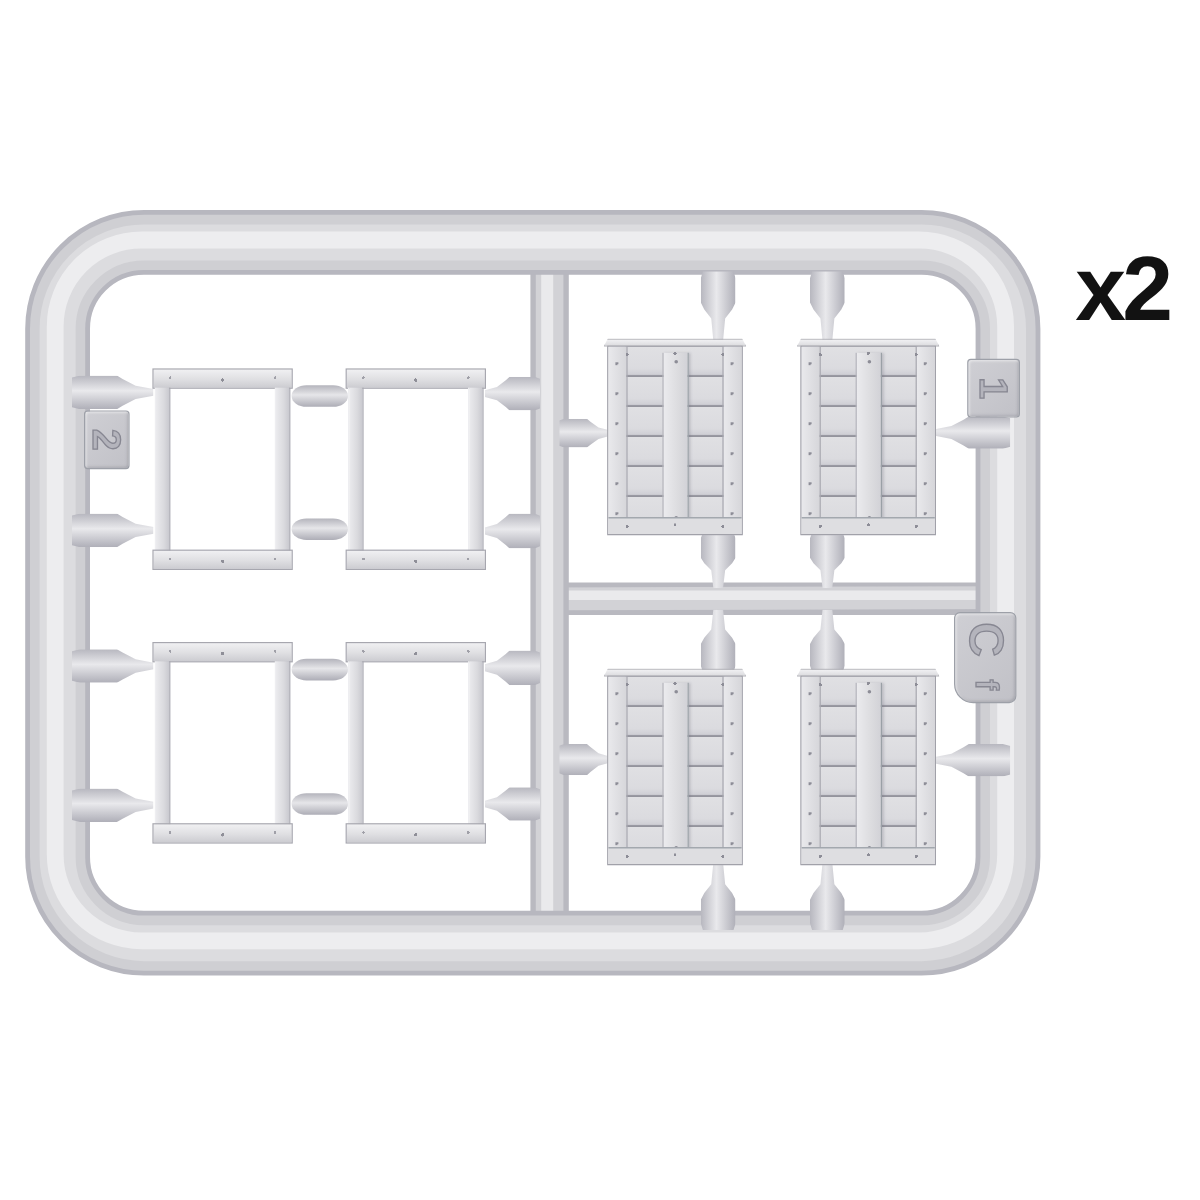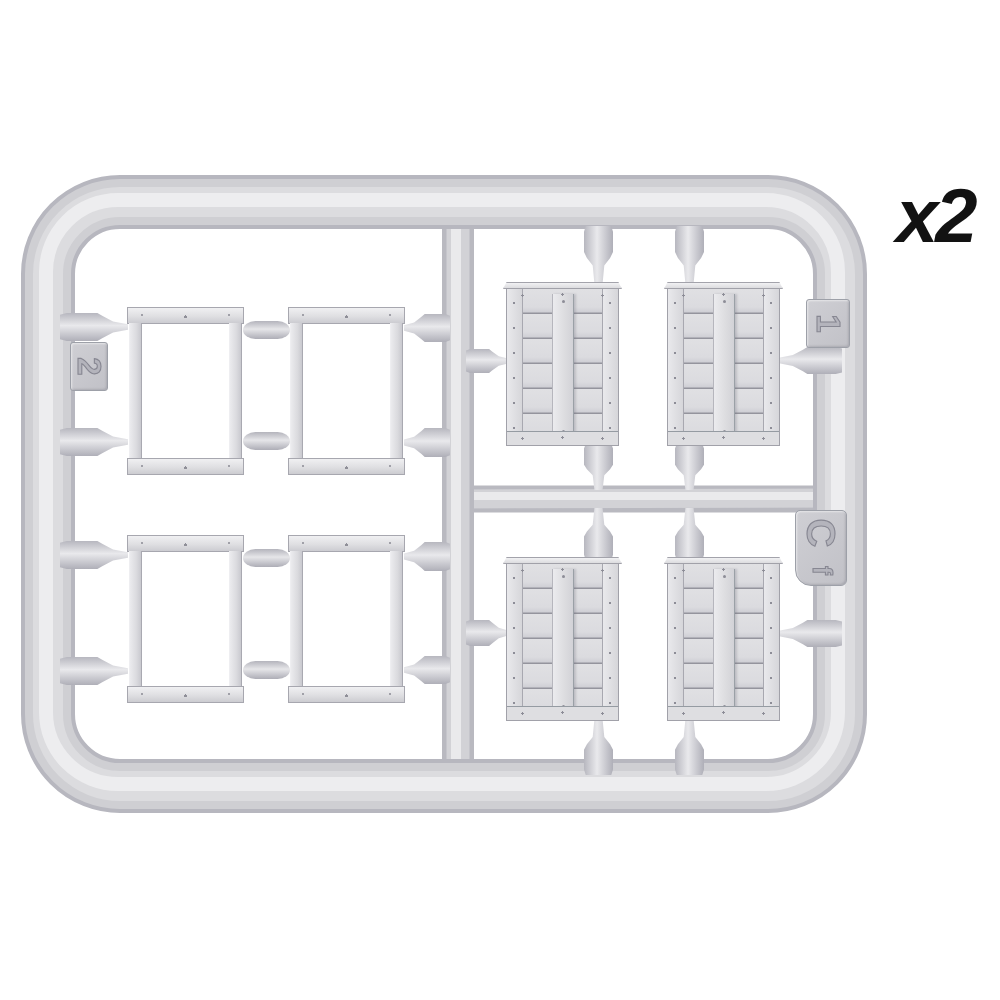--- a/index.html
+++ b/index.html
@@ -205,15 +205,15 @@
     <span>2</span>
   </div>
   <div class="tag" style="left:806px;top:299px;width:42px;height:47px;font-size:33px;">
     <span>1</span>
   </div>
   <div class="tag tag-cf" style="left:795px;top:510px;width:50px;height:74px;">
     <span style="font-size:40px;">C</span>
     <span style="font-size:27px;">f</span>
   </div>
 
-  <div class="qty" style="left:896px;top:178px;font-style:italic;">x2</div>
+  <div class="qty" style="left:896px;top:204px;">x2</div>
 
 </div>
 
 </body></html>

